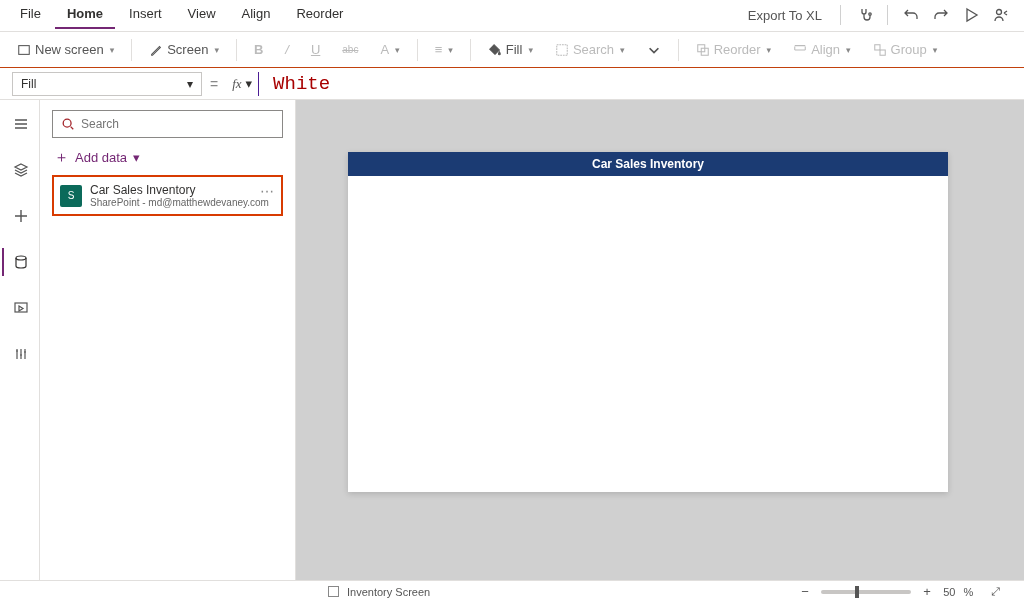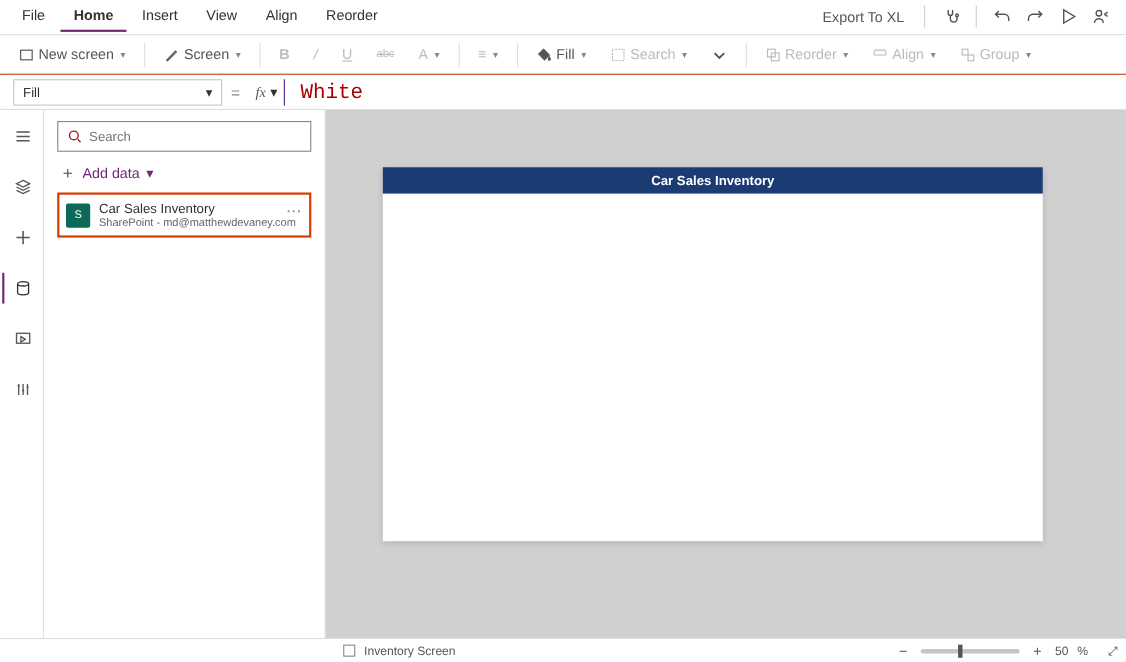--- a/index.html
+++ b/index.html
@@ -53,21 +53,21 @@
 .ds-icon { width: 22px; height: 22px; background: #0b6a5a; border-radius: 2px; color: #fff; font-size: 10px; display: flex; align-items: center; justify-content: center; flex-shrink: 0; }
 .ds-text .t { font-size: 12px; color: #323130; }
 .ds-text .s { font-size: 10px; color: #666; }
 .ds-more { position: absolute; right: 6px; top: 6px; color: #888; font-size: 14px; cursor: pointer; letter-spacing: 1px; }
 
 .canvas-area { flex: 1; background: #d0d0d0; position: relative; overflow: hidden; }
 .canvas-screen { position: absolute; left: 52px; top: 52px; width: 600px; height: 340px; background: #fff; box-shadow: 0 2px 6px rgba(0,0,0,0.15); }
 .screen-header { height: 24px; background: #1b3b73; color: #fff; font-size: 12px; font-weight: 600; display: flex; align-items: center; justify-content: center; }
 
 
-.statusbar { height: 22px; border-top: 1px solid #e1dfdd; display: flex; align-items: center; padding: 0 8px; font-size: 11px; color: #555; gap: 8px; }
+.statusbar { height: 22px; border-top: 1px solid #e1dfdd; display: flex; align-items: center; padding: 0 24px; font-size: 11px; color: #555; gap: 8px; }
 .statusbar .spacer { flex: 1; }
 .zoom-slider { width: 90px; height: 4px; background: #c8c6c4; position: relative; border-radius: 2px; }
 .zoom-slider .thumb { position: absolute; left: 38%; top: -4px; width: 4px; height: 12px; background: #555; }
 .zoom-btn { width: 16px; text-align: center; cursor: pointer; font-size: 13px; }
 .checkbox { width: 11px; height: 11px; border: 1px solid #888; display: inline-block; }
 </style>
 </head>
 <body>
 
 <div class="menubar">

